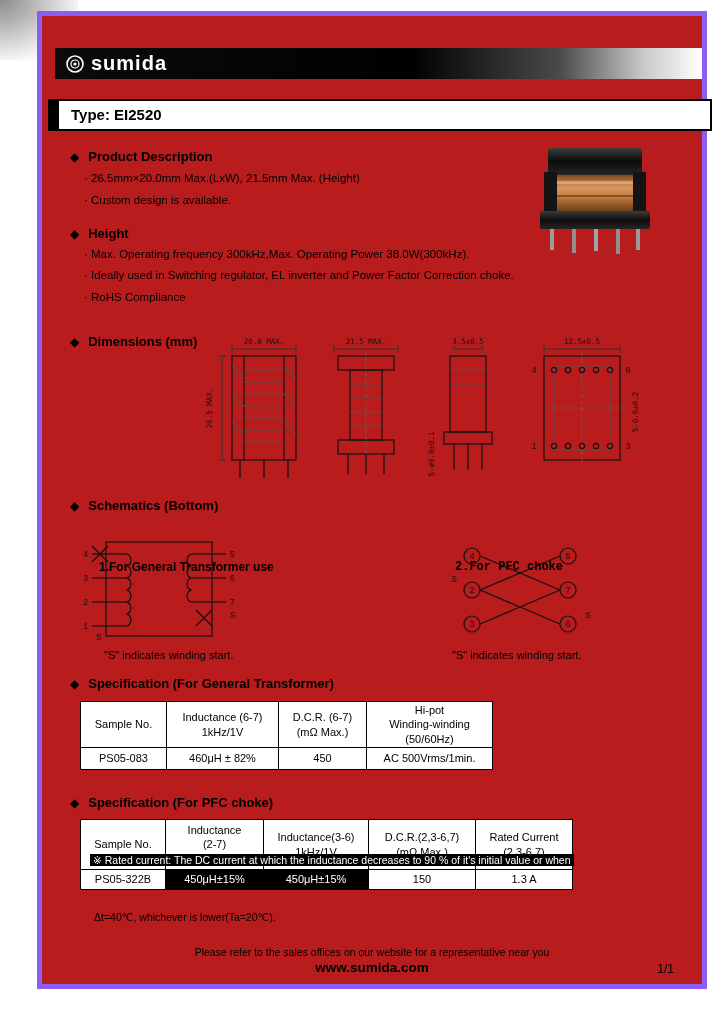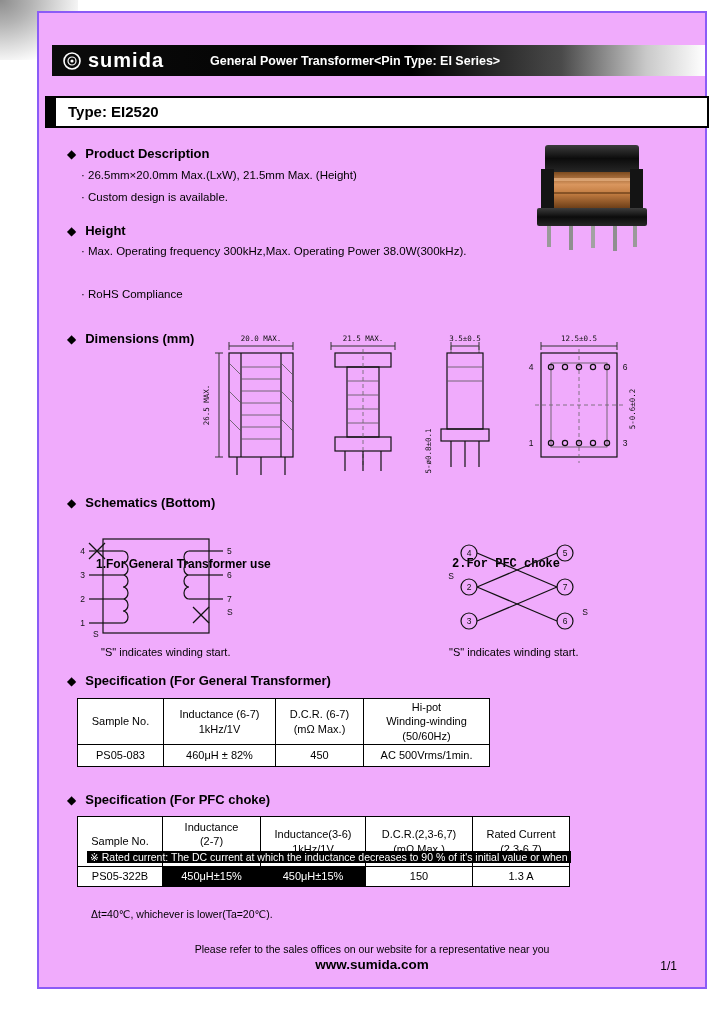--- a/index.html
+++ b/index.html
@@ -1,21 +1,21 @@
 <!DOCTYPE html>
 <html><head>
 <meta charset="utf-8">
 <style>
   * { margin:0; padding:0; box-sizing:border-box; }
   html,body { width:720px; height:1012px; background:#fff; }
   body { font-family:"Liberation Sans","DejaVu Sans",sans-serif; color:#000; position:relative; }
   .page { position:relative; width:720px; height:1012px; background:#fff; overflow:hidden; }
   .corner-artifact { position:absolute; left:0; top:0; width:78px; height:60px;
     background:radial-gradient(ellipse at top left,#8d8d8d 0%,#b3b3b3 28%,#ddd 55%,#fff 78%); }
-  .frame { position:absolute; left:37px; top:11px; width:670px; height:978px; border:2px solid #8b5cf6; background:#f0abfc; }
+  .frame { position:absolute; left:37px; top:11px; width:670px; height:978px; border:5px solid #8b5cf6; background:#b91c1c; }
 
   .header-bar { position:absolute; left:13px; top:32px; right:0; height:31px;
     background:linear-gradient(90deg,#0b0b0b 0%,#000 55%,#4a4a4a 78%,#c9c9c9 91%,#fff 100%);
     display:flex; align-items:center; }
   .logo { display:flex; align-items:center; gap:6px; margin-left:10px; width:148px; flex:0 0 auto; }
   .logo-text { color:#fff; font-size:20px; font-weight:bold; letter-spacing:1px; }
   .header-title { color:#fff; font-weight:bold; font-size:12.5px; white-space:nowrap; }
 
   .type-box { position:absolute; left:6px; top:83px; width:664px; height:32px; border:2px solid #000; background:#fff; }
   .type-bar { position:absolute; left:0; top:0; bottom:0; width:9px; background:#000; }
@@ -63,21 +63,20 @@
 
     <div class="header-bar">
       <div class="logo">
         <svg width="20" height="20" viewBox="0 0 20 20">
           <circle cx="10" cy="10" r="8" fill="none" stroke="#fff" stroke-width="1.6"></circle>
           <path d="M6,10 a4,4 0 0 1 8,0 a4,4 0 0 1 -8,0" fill="none" stroke="#fff" stroke-width="1.2"></path>
           <circle cx="10" cy="10" r="1.6" fill="#fff"></circle>
         </svg>
         <span class="logo-text">sumida</span>
       </div>
-      <div class="header-title">General Power Transformer&lt;Pin Type: EI Series&gt;</div>
     </div>
 
     <div class="type-box">
       <div class="type-bar"></div>
       <div class="type-text">Type: EI2520</div>
     </div>
 
     <div class="sec-heading" style="left:28px; top:133px;">
       <span class="diamond">◆</span>
       <span>Product Description</span>
@@ -113,20 +112,21 @@
         <rect x="86" y="86" width="4" height="25" fill="#8f8f8f"></rect>
         <rect x="106" y="86" width="4" height="21" fill="#9a9a9a"></rect>
       </g>
     </svg>
 
     <div class="sec-heading" style="left:28px; top:210px;">
       <span class="diamond">◆</span>
       <span>Height</span>
     </div>
     <div class="body-line" style="left:42px; top:232px;">· Max. Operating frequency 300kHz,Max. Operating Power 38.0W(300kHz).</div>
+    <div class="body-line" style="left:42px; top:253px;">· Ideally used in Switching regulator, EL inverter and Power Factor Correction choke.</div>
     <div class="body-line" style="left:42px; top:275px;">· RoHS Compliance</div>
 
     <div class="sec-heading" style="left:28px; top:318px;">
       <span class="diamond">◆</span>
       <span>Dimensions (mm)</span>
     </div>
 
     <div class="dims-row">
 
       <svg width="106" height="152" viewBox="0 0 106 152">

